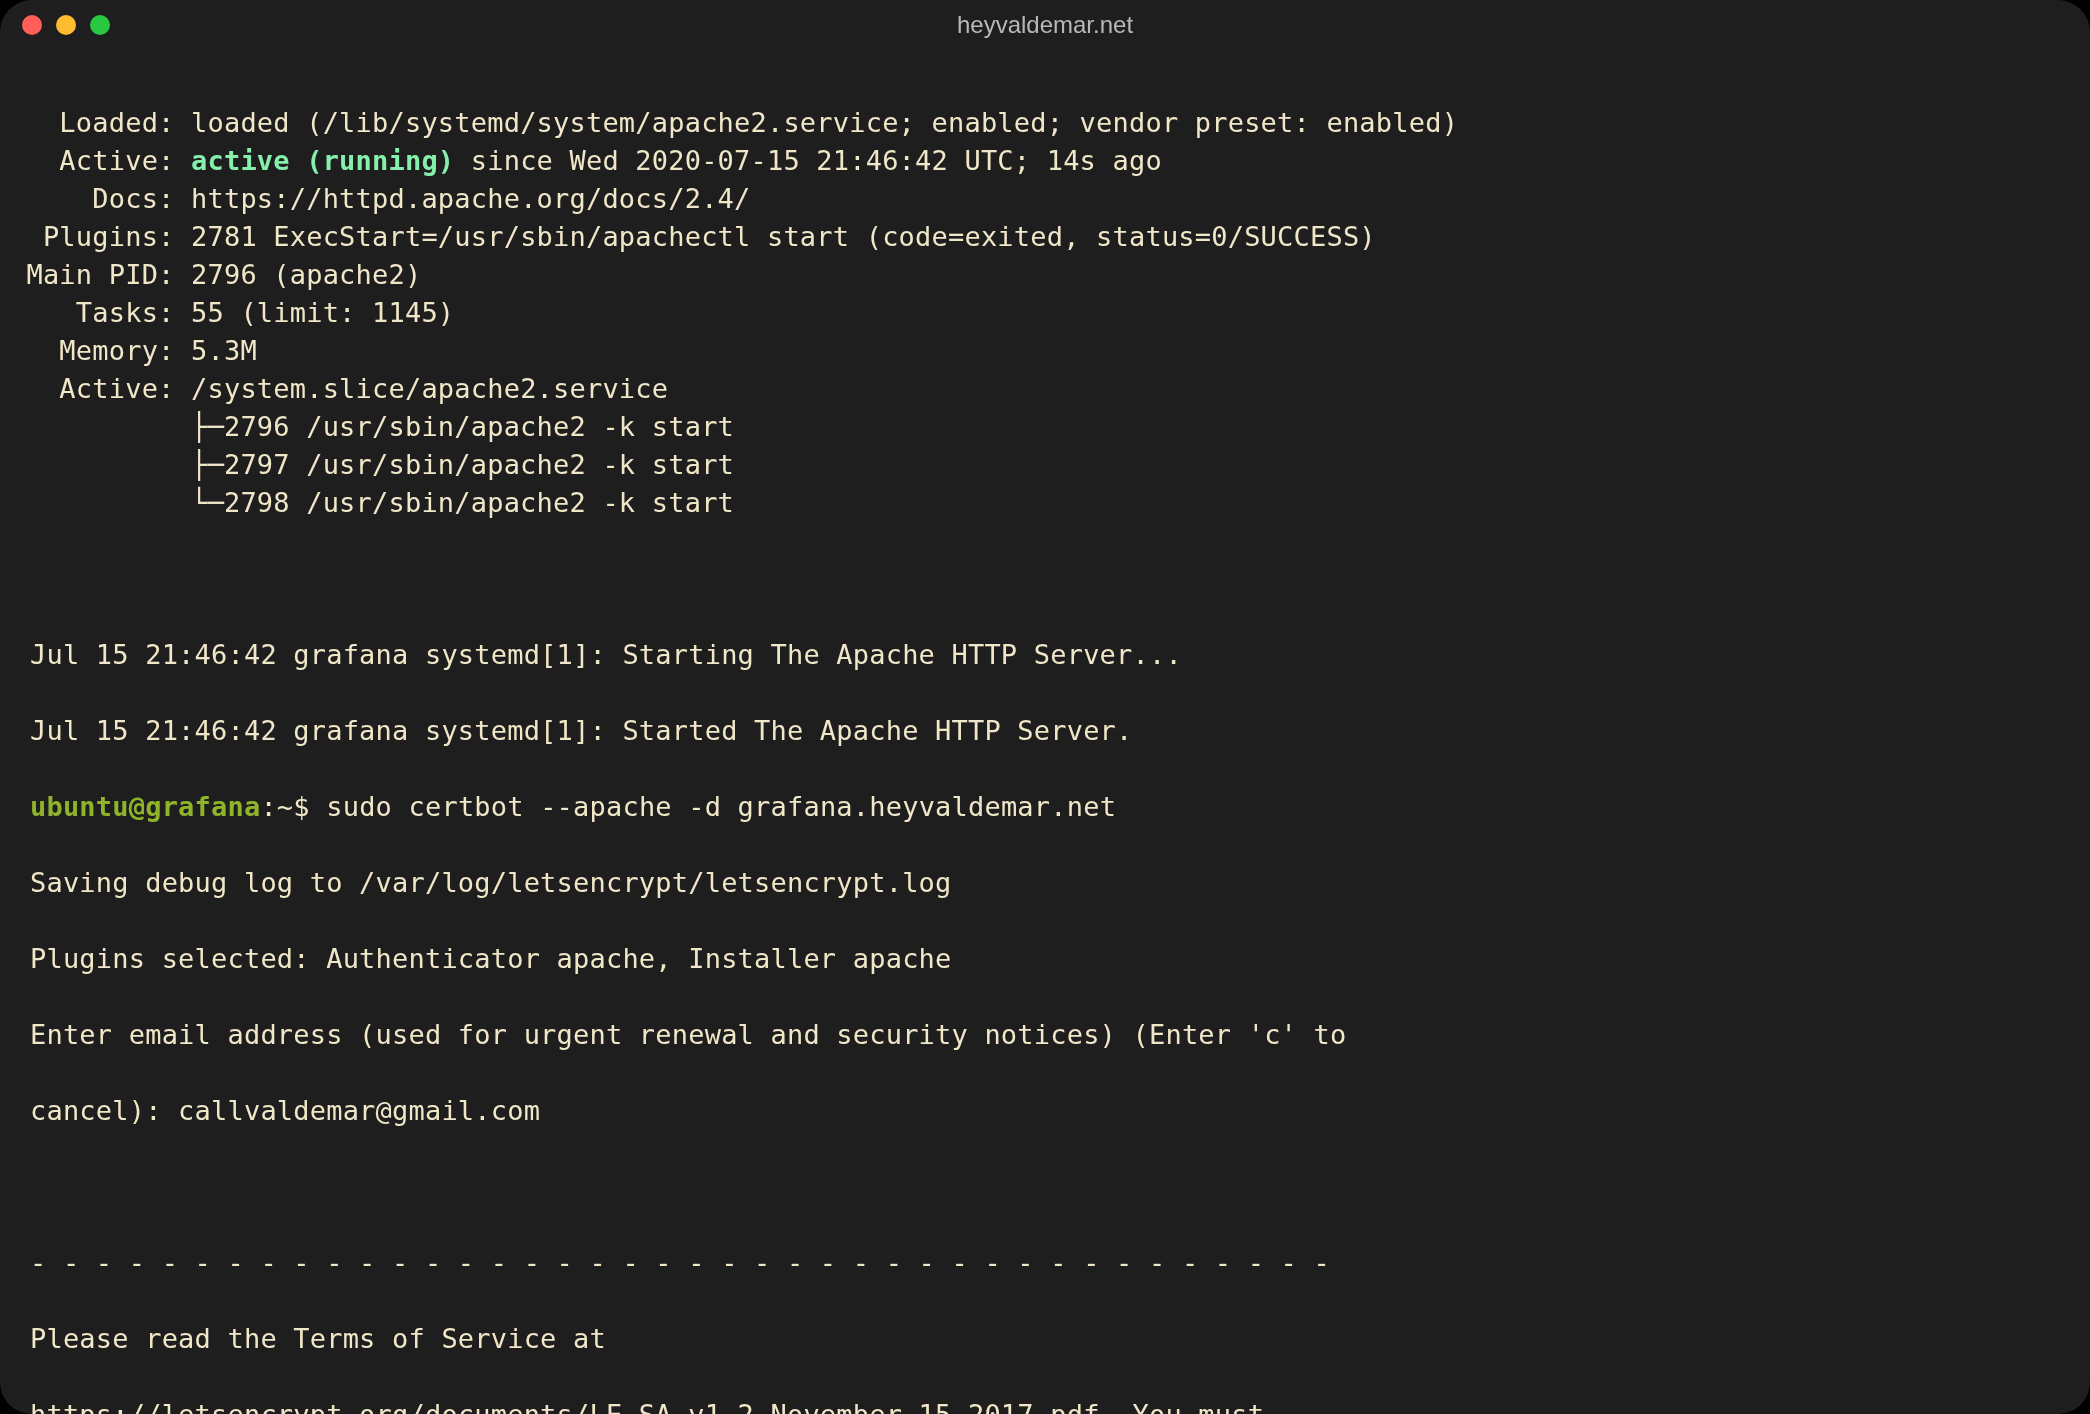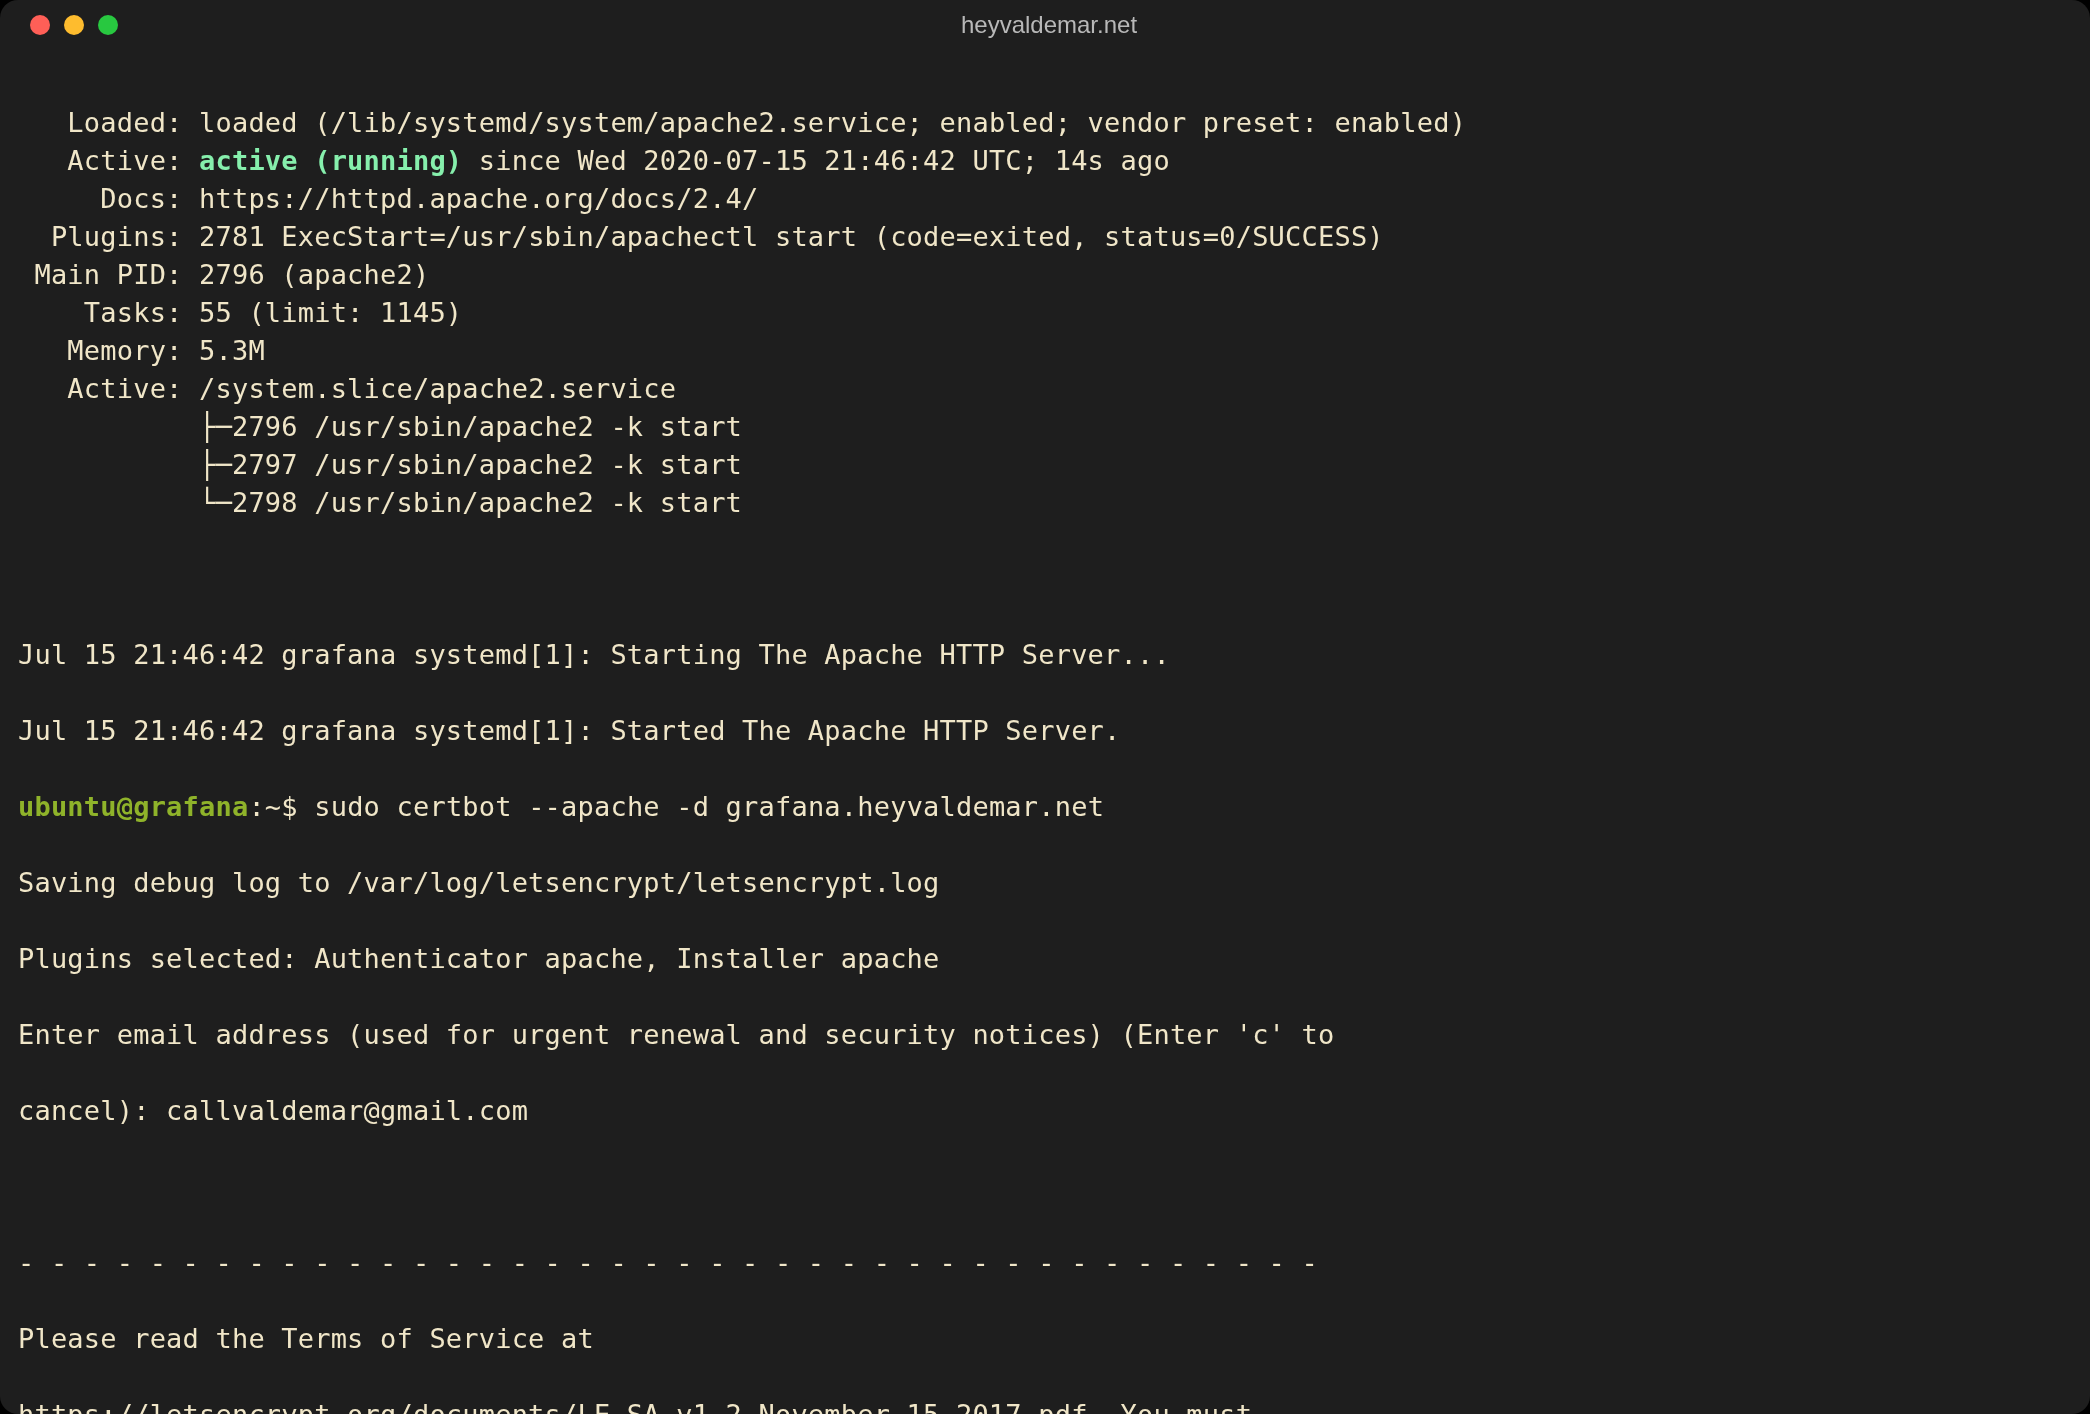--- a/index.html
+++ b/index.html
@@ -10,26 +10,25 @@
     height: 1414px;
     overflow: hidden;
   }
   .window {
     position: absolute;
     left: 0;
     top: 0;
     width: 2090px;
     height: 1414px;
     background: #1e1e1e;
-    border-radius: 18px;
+    border-radius: 32px;
     box-sizing: border-box;
     overflow: hidden;
     font-family: "SF Mono", ui-monospace, Menlo, Consolas, monospace;
     color: #f0e6c8;
-    padding-left: 8px;
   }
   .titlebar {
     height: 50px;
     display: flex;
     align-items: center;
     position: relative;
   }
   .traffic-lights {
     display: flex;
     gap: 14px;
@@ -64,21 +63,21 @@
   .kv-block {
     white-space: pre;
   }
   .bold-green {
     color: #86efac;
     font-weight: bold;
   }
   .prompt-user { color: #8fb32a; font-weight: bold; }
   .prompt-host { color: #8fb32a; font-weight: bold; }
   .prompt-rest { color: #f0e6c8; }
-  .line { white-space: pre-wrap; }
+  .line { white-space: pre-wrap; margin-left: 20px; }
 </style>
 </head>
 <body>
 
 <div class="window">
   <div class="titlebar">
     <div class="traffic-lights">
       <div class="tl tl-close"></div>
       <div class="tl tl-min"></div>
       <div class="tl tl-max"></div>

